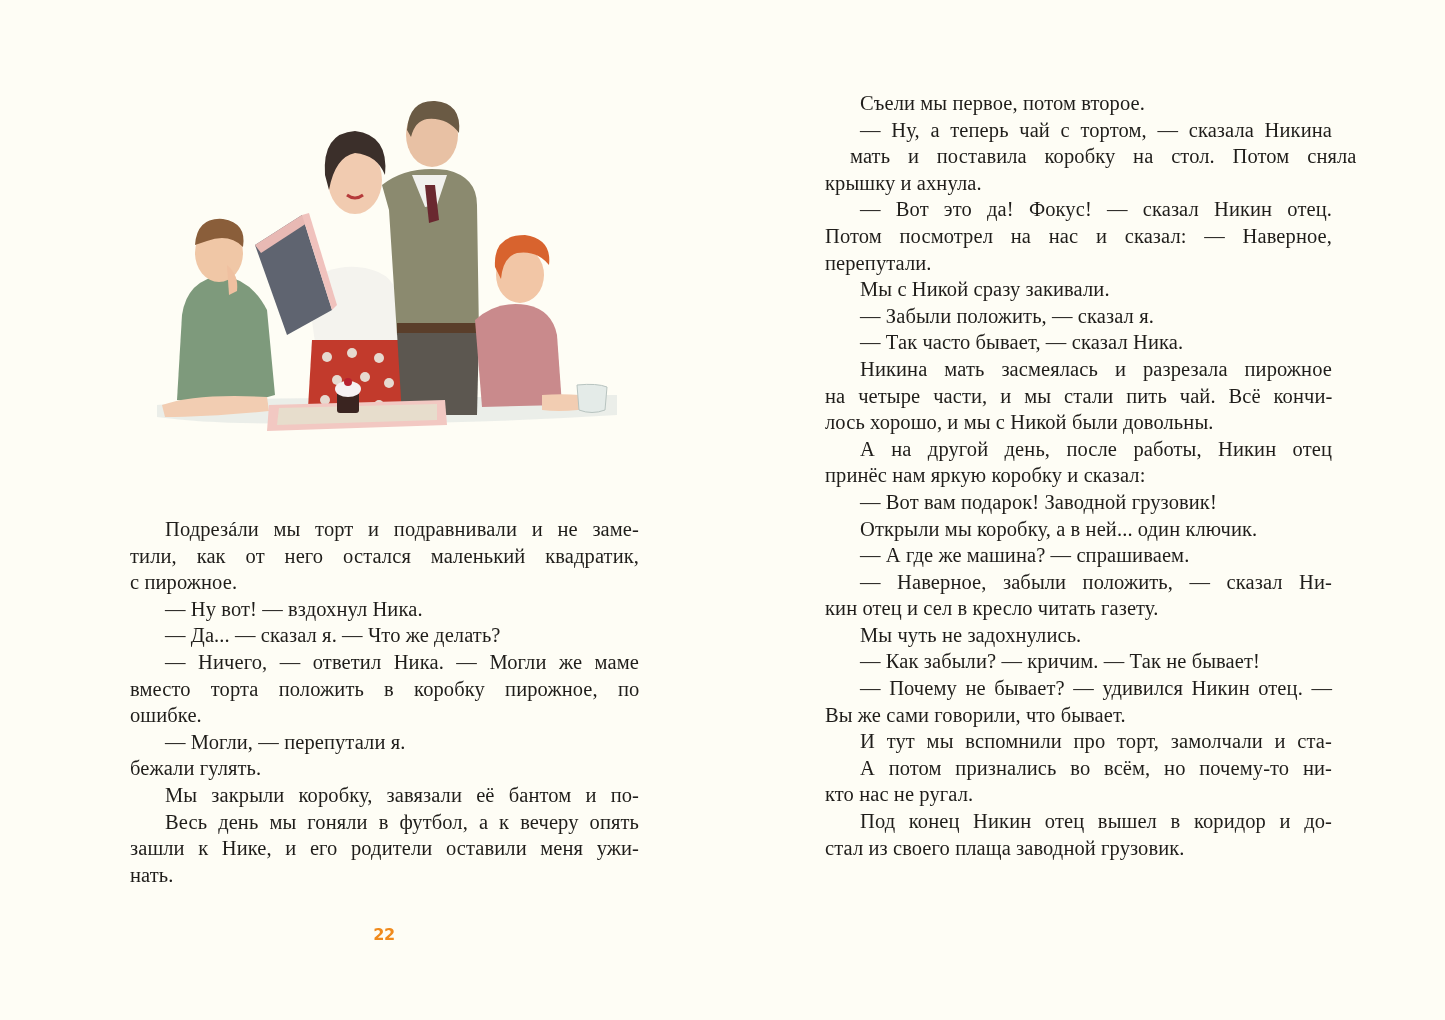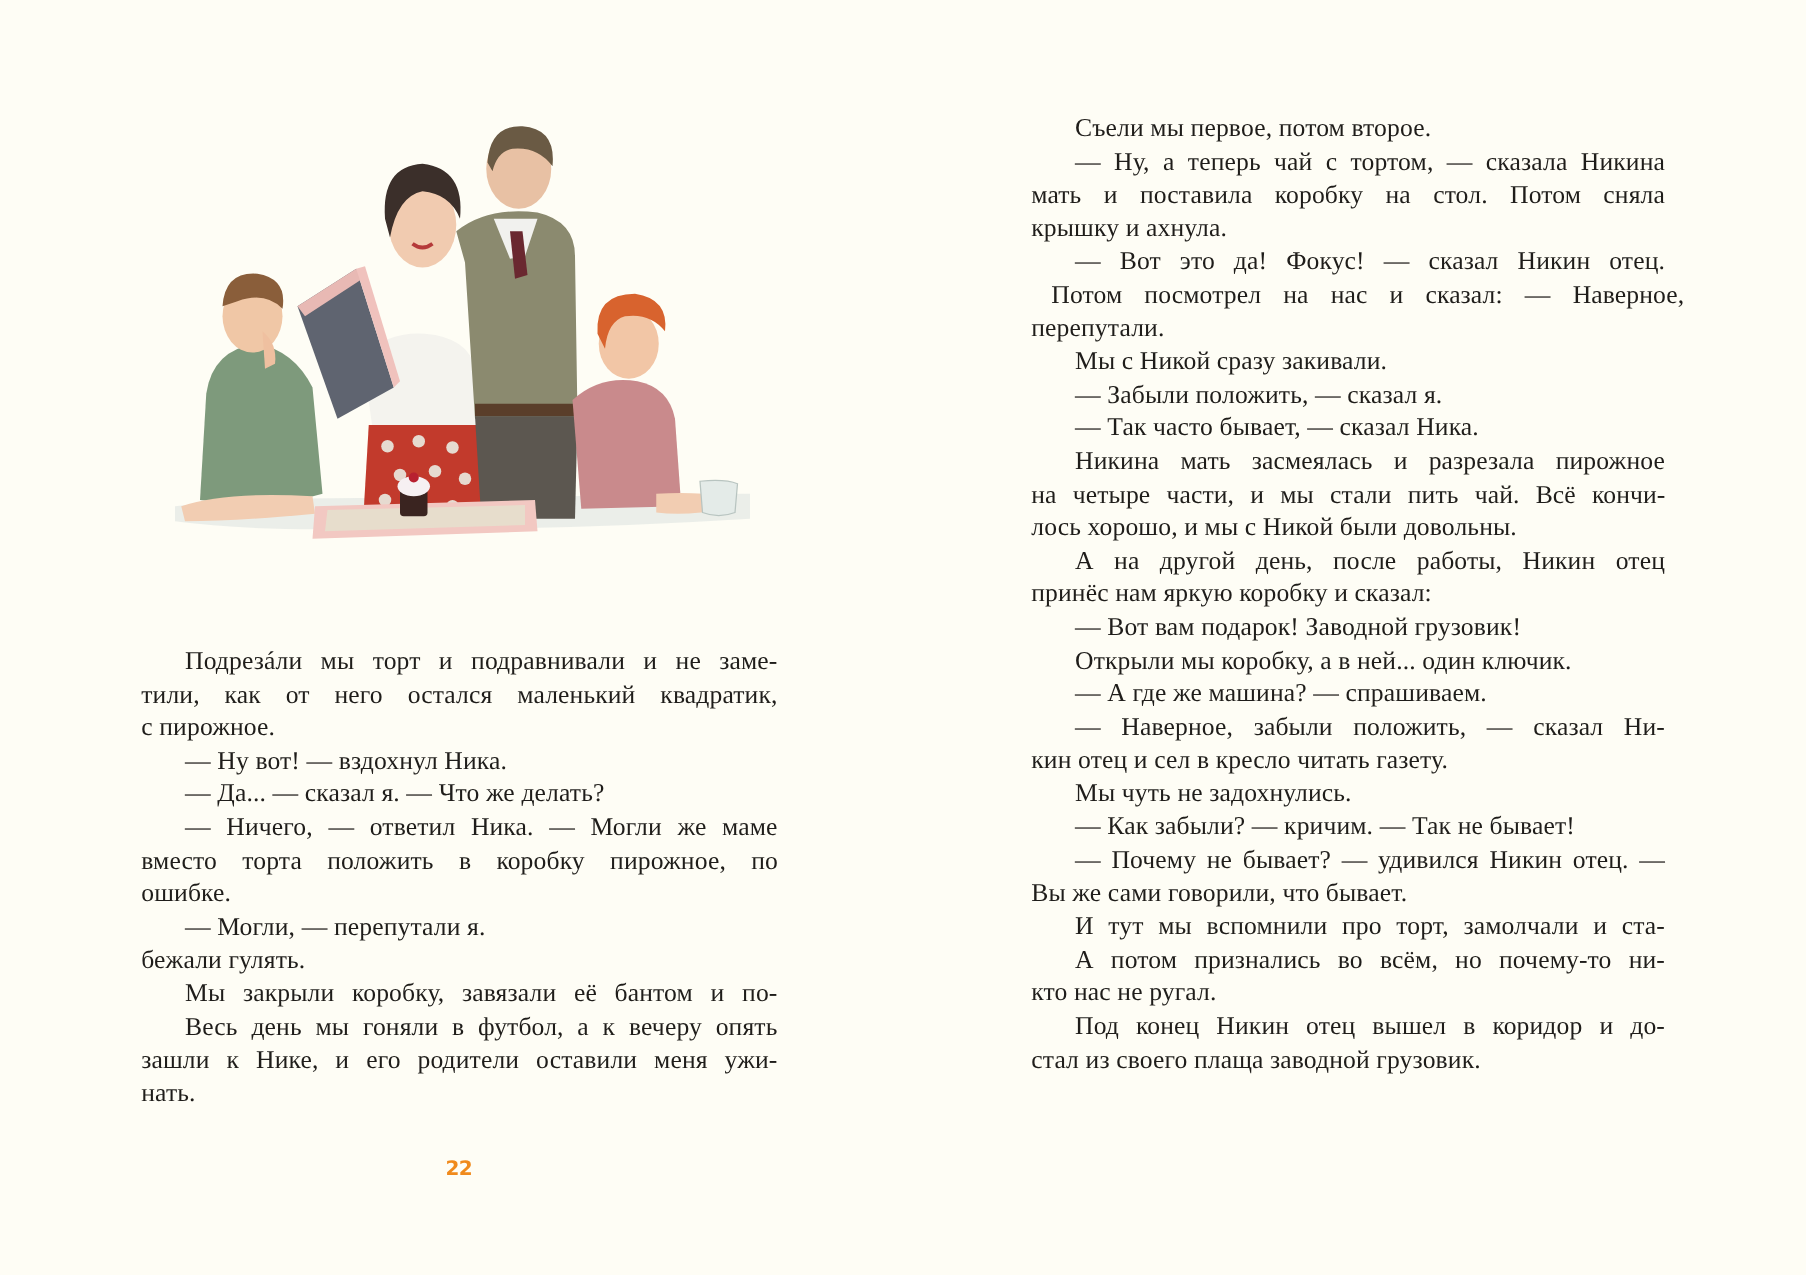--- a/index.html
+++ b/index.html
@@ -18,21 +18,21 @@
     .spread {
       position: absolute;
       inset: 0;
       background: #fefdf5;
     }
     .page {
       position: absolute;
       top: 0;
       height: 980px;
     }
-    .page-left { left: 0; width: 722px; }
+    .page-left { left: 17px; width: 722px; }
     .page-right { left: 722px; width: 723px; }
 
     
     .illustration {
       position: absolute;
       left: 140px;
       top: 95px;
       width: 460px;
       height: 345px;
     }
@@ -161,24 +161,24 @@
       <span class="line last">нать.</span>
     </div>
 
     <div class="page-number">22</div>
   </div>
 
   <div class="page page-right">
     <div class="column col-right">
       <span class="line indent last">Съели мы первое, потом второе.</span>
       <span class="line indent" style="display: block; white-space: nowrap; word-spacing: 1.55556px;">— Ну, а теперь чай с тортом, — сказала Никина</span>
-      <span class="line" style="display: block; white-space: nowrap; word-spacing: 12.5714px;">мать и поставила коробку на стол. Потом сняла</span>
+      <span class="line" style="display: block; white-space: nowrap; word-spacing: 12.5714px; margin-left: 25px;">мать и поставила коробку на стол. Потом сняла</span>
       <span class="line last">крышку и ахнула.</span>
       <span class="line indent" style="display: block; white-space: nowrap; word-spacing: 5.625px;">— Вот это да! Фокус! — сказал Никин отец.</span>
-      <span class="line" style="display: block; white-space: nowrap; word-spacing: 12.4286px; margin-left: 16px;">Потом посмотрел на нас и сказал: — Наверное,</span>
+      <span class="line" style="display: block; white-space: nowrap; word-spacing: 12.4286px;">Потом посмотрел на нас и сказал: — Наверное,</span>
       <span class="line last">перепутали.</span>
       <span class="line indent last">Мы с Никой сразу закивали.</span>
       <span class="line indent last">— Забыли положить, — сказал я.</span>
       <span class="line indent last">— Так часто бывает, — сказал Ника.</span>
       <span class="line indent" style="display: block; white-space: nowrap; word-spacing: 4.8px;">Никина мать засмеялась и разрезала пирожное</span>
       <span class="line" style="display: block; white-space: nowrap; word-spacing: 7.66667px;">на четыре части, и мы стали пить чай. Всё кончи-</span>
       <span class="line last">лось хорошо, и мы с Никой были довольны.</span>
       <span class="line indent" style="display: block; white-space: nowrap; word-spacing: 6.14286px;">А на другой день, после работы, Никин отец</span>
       <span class="line last">принёс нам яркую коробку и сказал:</span>
       <span class="line indent last">— Вот вам подарок! Заводной грузовик!</span>

